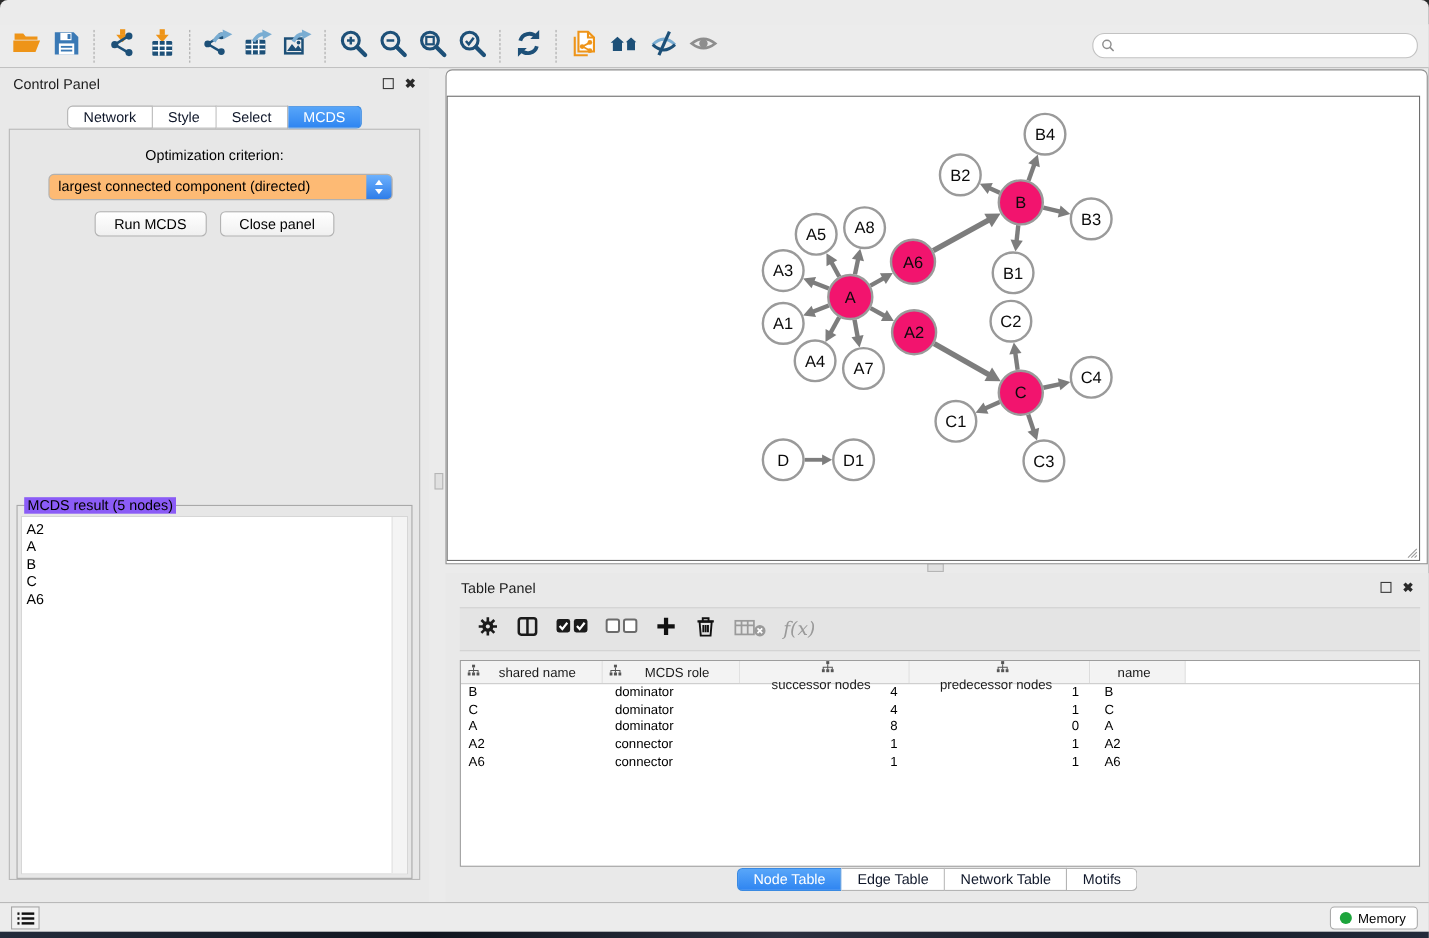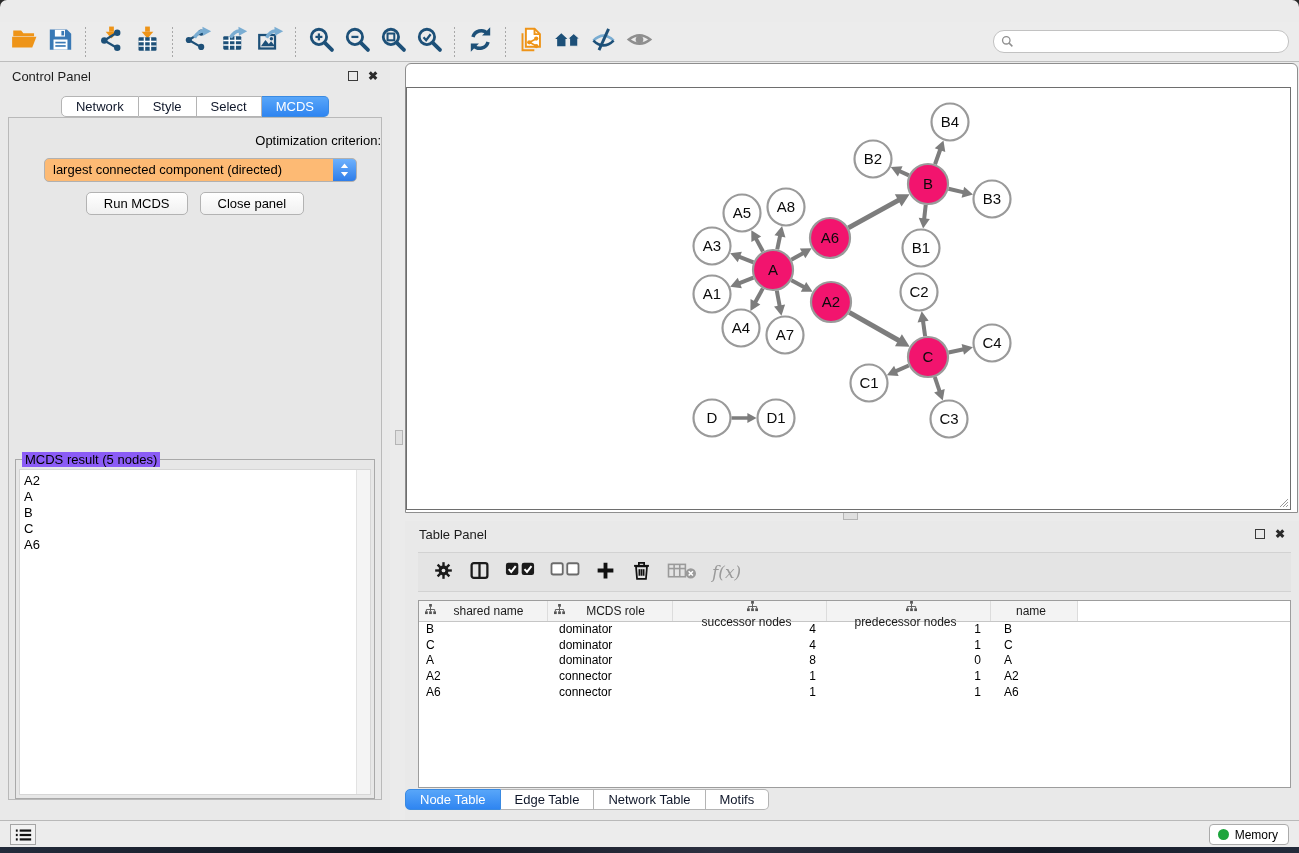--- a/index.html
+++ b/index.html
@@ -36,21 +36,21 @@
   .float-ico { width:10px; height:10px; border:1.5px solid #3a3a3a; margin-right:10px; }
   .close-ico { font-size:12px; font-weight:bold; color:#2a2a2a; line-height:10px; }
   .cp-tabs { position:absolute; left:0; right:0; top:34px; display:flex; justify-content:center; z-index:2; }
   .seg { display:flex; }
   .seg .tab { background:#fff; border:1px solid #b4b4b4; border-left:none; padding:0 14px; height:21px;
     line-height:20px; font-size:13px; color:#0f172a; }
   .seg .tab:first-child { border-left:1px solid #b4b4b4; border-radius:5px 0 0 5px; }
   .seg .tab:last-child { border-radius:0 5px 5px 0; }
   .seg .tab.active { background:linear-gradient(#58a6f9,#2f85f1); border-color:#3a8ae2; color:#fff; }
   .cp-body { position:absolute; left:8px; right:8px; top:55px; height:683px; background:#e7e7e7; border:1px solid #b9b9b9; }
-  .opt-label { position:absolute; left:0; right:0; top:15px; text-align:right; font-size:13px; color:#000; }
+  .opt-label { position:absolute; left:0; right:0; top:15px; text-align:center; font-size:13px; color:#000; }
   .dropdown { position:absolute; left:35px; top:40px; width:313px; height:24px; background:#fdba74;
     border:1px solid #b1b1b1; border-radius:5px; }
   .dd-text { position:absolute; left:8px; top:0; line-height:22px; font-size:13px; color:#000; }
   .dd-btn { position:absolute; right:0px; top:0px; bottom:0px; width:23px; border-radius:0 4px 4px 0;
     background:linear-gradient(#6db1fd,#2e7de9); display:flex; align-items:center; justify-content:center; }
   .cp-buttons { position:absolute; left:0; right:0; top:74px; display:flex; justify-content:center; gap:12px; }
   .mac-btn { height:23px; padding:0 17px; background:linear-gradient(#ffffff,#f0f0f0); border:1px solid #b3b3b3;
     border-radius:5px; font-size:13px; color:#000; line-height:21px; }
   .groupbox { position:absolute; left:6px; right:6px; top:341px; height:340px; border:1px solid #a9a9a9; }
   .gb-title { position:absolute; top:-8px; left:6px; background:#8b5cf6; padding:0 3px; font-size:13px; color:#000; }
@@ -82,21 +82,21 @@
   .ttbtn { display:flex; align-items:center; justify-content:center; height:26px; }
   .ttbtn svg { height:21px; }
   .fx { font-family:"DejaVu Serif", serif; font-style:italic; font-size:17px; color:#9a9a9a; }
   .dtable { position:absolute; left:13px; right:8px; top:79px; height:188px; background:#fff; border:1px solid #9d9d9d; overflow:hidden; }
   .thead { display:flex; height:21px; border-bottom:1px solid #c6c6c6; }
   .th { background:#f3f3f3; border-right:1px solid #dcdcdc; display:flex; align-items:center; font-size:12px; color:#1a1a1a; }
   .th .hic { margin-left:6px; }
   .th .htxt { flex:1; text-align:center; padding-right:6px; }
   .trow { display:flex; height:15.7px; }
   .td { font-size:12px; color:#000; line-height:15.7px; white-space:nowrap; overflow:hidden; }
-  .bt-tabs { position:absolute; left:0; right:0; top:268px; display:flex; }
+  .bt-tabs { position:absolute; left:0; right:0; top:268px; display:flex; justify-content:center; }
 
   
   .statusbar { position:absolute; left:0; top:820px; width:100%; height:27px; background:#ececec; border-top:1px solid #b9b9b9; }
   .list-btn { position:absolute; left:10px; top:3px; width:26px; height:21px; border:1px solid #a5a5a5; background:#f2f2f2;
     display:flex; align-items:center; justify-content:center; }
   .mem-btn { position:absolute; right:10px; top:3px; height:21px; padding:0 10px 0 8px; background:#fff; border:1px solid #ababab;
     border-radius:4px; display:flex; align-items:center; gap:6px; font-size:12px; color:#000; }
   .mem-dot { width:11px; height:11px; border-radius:50%; background:#1da53c; }
 
   .desktop-strip { position:absolute; left:0; top:847px; width:100%; height:6px;

